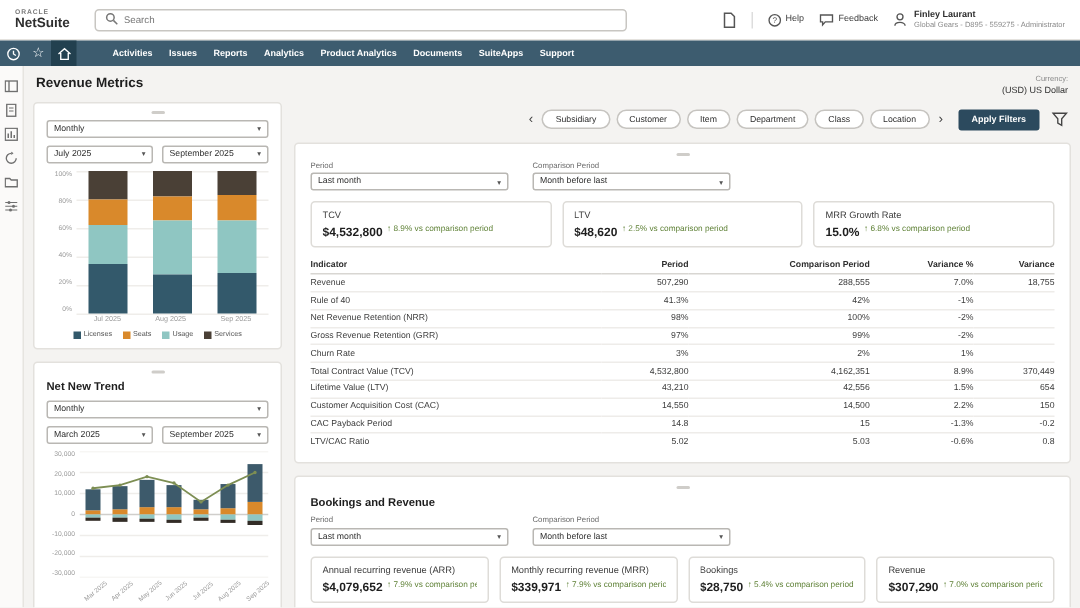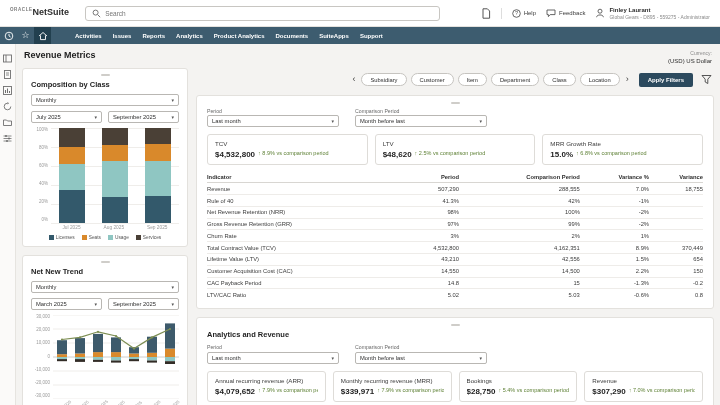--- a/index.html
+++ b/index.html
@@ -1,20 +1,20 @@
 <!DOCTYPE html>
 <html><head>
 <meta charset="utf-8">
 <style>
 *{margin:0;padding:0;box-sizing:border-box}
 html,body{width:720px;height:405px;overflow:hidden;background:#f4f3f1;font-family:"Liberation Sans",sans-serif}
 .app{width:720px;height:405px;overflow:hidden;display:flex;flex-direction:column;background:#f4f3f1}
 
 .topbar{height:27px;background:#fff;display:flex;align-items:center;padding:0 10px;border-bottom:1px solid #e4e2de;flex:0 0 27px}
-.logo{display:flex;line-height:1.1;margin-right:16px;cursor:pointer}
+.logo{display:flex;flex-direction:column;line-height:1.1;margin-right:16px;cursor:pointer}
 .logo-oracle{font-size:4.5px;letter-spacing:.6px;color:#7a7a7a;font-weight:bold}
 .logo-ns{font-size:9px;font-weight:bold;color:#2e2e2e}
 .search{display:flex;align-items:center;gap:4px;background:#fff;border:1px solid #c8c6c2;border-radius:3px;height:15px;width:355px;padding:0 6px}
 .search input{border:none;outline:none;font-size:6.5px;flex:1;color:#333;background:transparent;font-family:inherit}
 .top-actions{margin-left:auto;display:flex;align-items:center;gap:10px}
 .top-link{display:flex;align-items:center;gap:3px;font-size:6px;color:#3c3c3c;cursor:pointer}
 .tdivider{width:1px;height:11px;background:#ddd}
 .user{display:flex;gap:4px;align-items:center;cursor:pointer}
 .user-text{display:flex;flex-direction:column;line-height:1.35}
 .user-text b{font-size:6px;color:#2e2e2e;font-weight:bold}
@@ -220,21 +220,20 @@
           <span>Currency:</span>
           <b>(USD) US Dollar</b>
         </div>
       </div>
 
       <div class="cols">
         <div class="left-col">
 
           <section class="card">
             <span class="grip"></span>
-            <h2>Composition by Class</h2>
             <div class="select full">
                 <span>Monthly</span>
                 <i class="caret">▾</i>
               </div>
             <div class="select-row">
               <div class="select">
                   <span>July 2025</span>
                   <i class="caret">▾</i>
                 </div>
               <div class="select">
@@ -525,21 +524,21 @@
                     <td>5.03</td>
                     <td>-0.6%</td>
                     <td>0.8</td>
                   </tr>
                 </tbody>
               </table>
           </section>
 
           <section class="panel">
             <span class="grip"></span>
-            <h2>Analytics and Revenue</h2>
+            <h2>Bookings and Revenue</h2>
             <div class="controls">
               <div class="ctrl">
                 <label>Period</label>
                 <div class="select">
                     <span>Last month</span>
                     <i class="caret">▾</i>
                   </div>
               </div>
               <div class="ctrl">
                 <label>Comparison Period</label>

